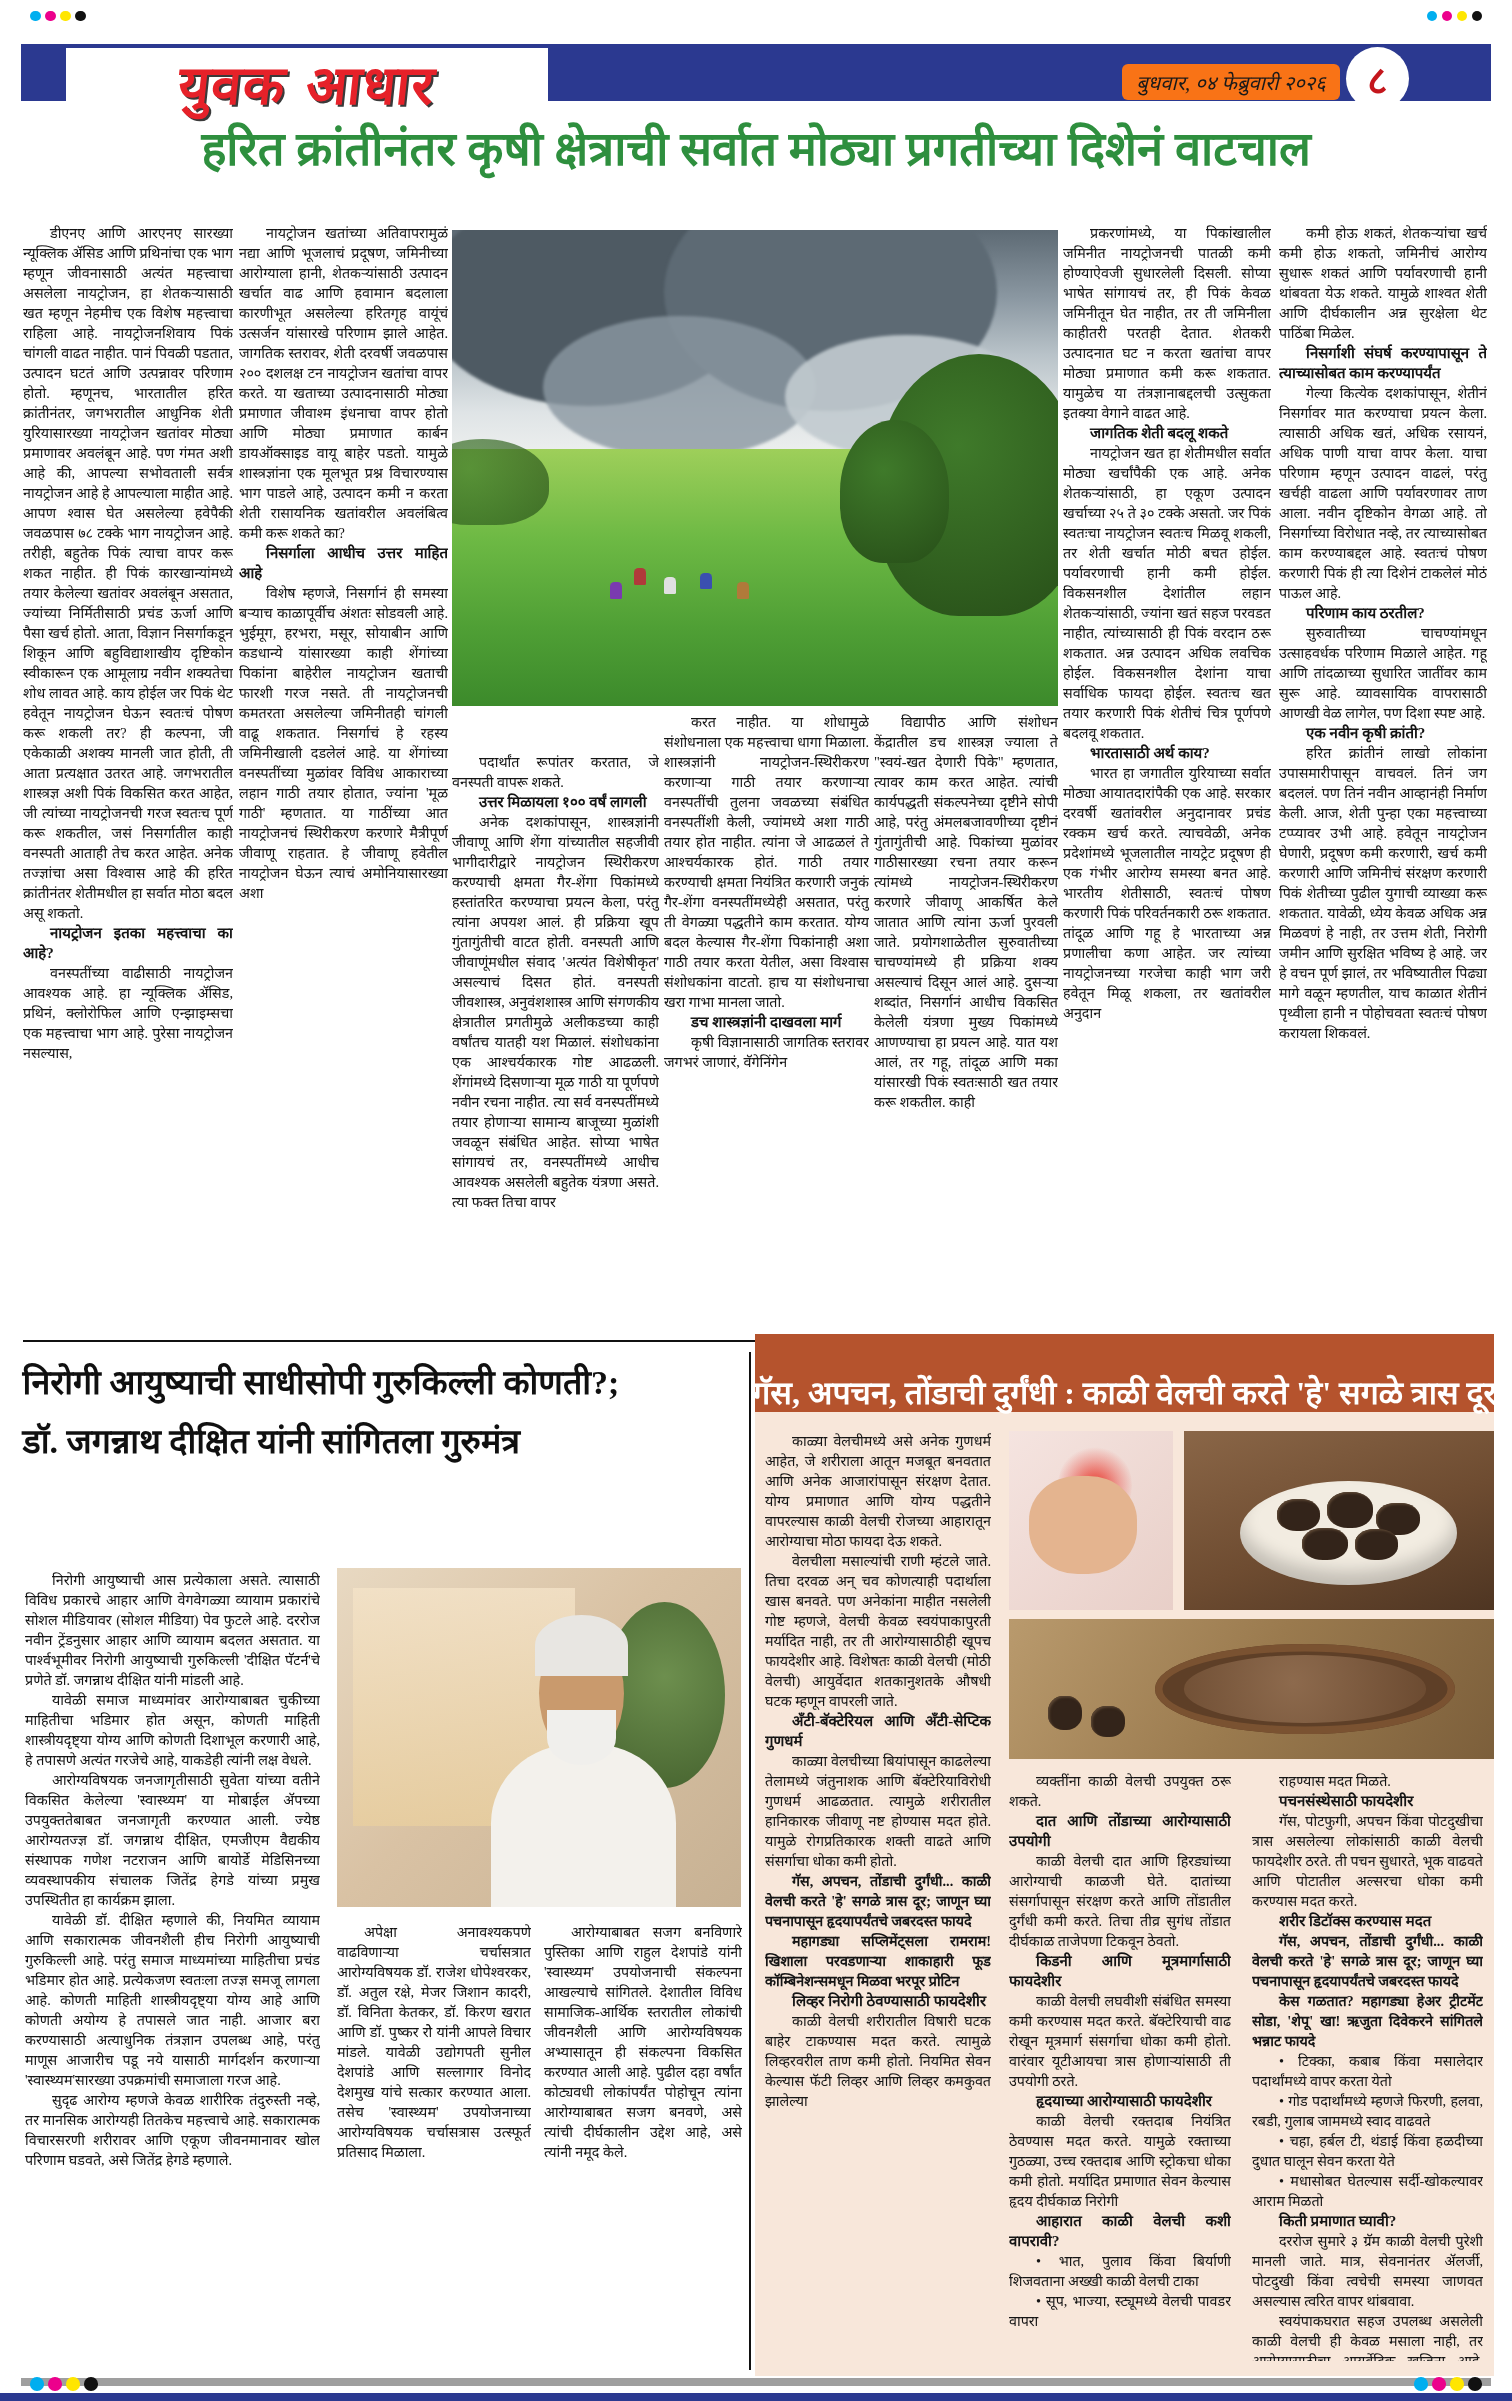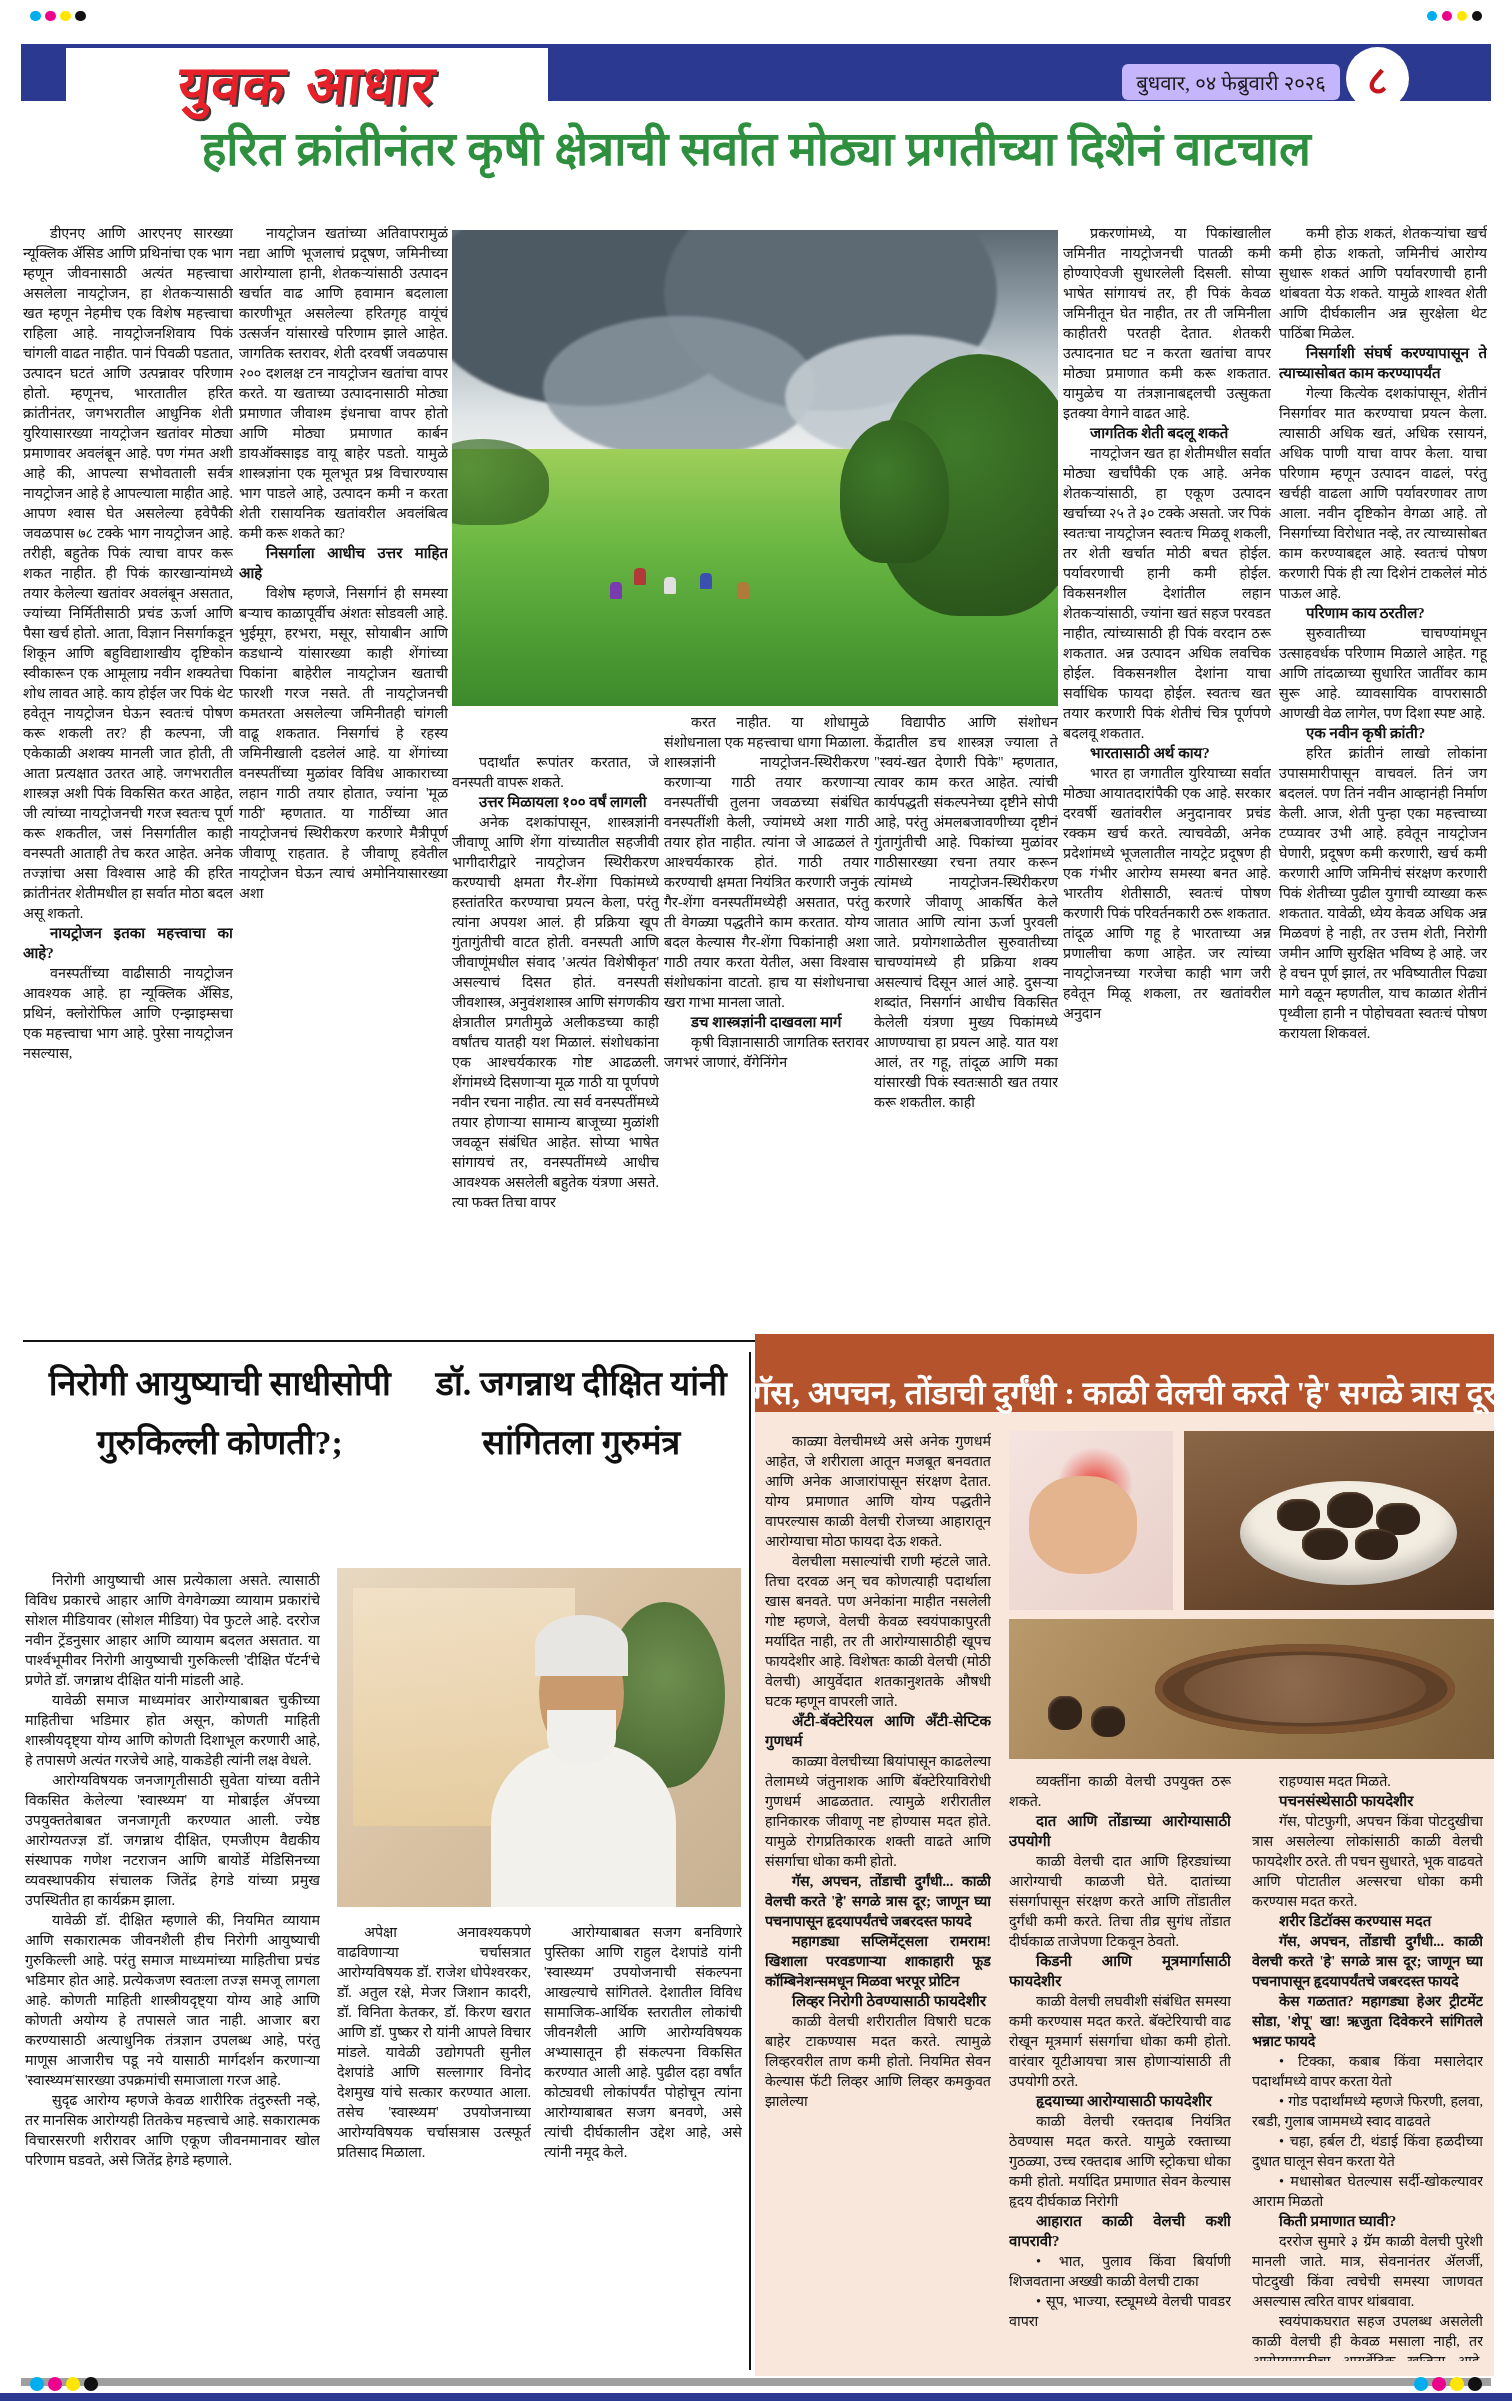--- a/index.html
+++ b/index.html
@@ -7,22 +7,22 @@
         font-family:"Liberation Serif","DejaVu Serif",serif;}
   .abs{position:absolute;}
   
   .regmarks{display:flex;gap:4.5px;}
   .regdot{width:10.5px;height:10.5px;border-radius:50%;}
   
   .mastbar{left:21px;top:44px;width:1470px;height:57px;background:#2b3990;}
   .logobox{left:66px;top:48px;width:482px;height:69px;background:#ffffff;display:flex;align-items:center;justify-content:center;}
   .logotext{font-size:54px;font-weight:bold;color:#e62129;transform:skewX(-6deg);
             text-shadow:2.3px 2.3px 0 #3a3a3a;letter-spacing:1.5px;font-family:"DejaVu Serif",serif;}
-  .datepill{left:1122px;top:64px;width:218px;height:36px;background:#c4b5fd;border-radius:6px;
-            display:flex;align-items:center;justify-content:center;font-size:20.3px;color:#1a1a1a;}
+  .datepill{left:1122px;top:64px;width:218px;height:36px;background:#f97316;border-radius:6px;
+            display:flex;align-items:center;justify-content:center;font-size:20.3px;color:#1a1a1a;font-style:italic;}
   .pagecircle{left:1346px;top:47px;width:63px;height:63px;background:#ffffff;border-radius:50%;
               display:flex;align-items:center;justify-content:center;font-size:39px;font-weight:bold;color:#c4161c;}
   
   .mainhead{left:22.6px;top:111px;width:1467px;height:72px;display:flex;align-items:center;justify-content:center;
             font-size:47px;font-weight:bold;color:#2e8f3e;white-space:nowrap;}
   
   .col{position:absolute;overflow:hidden;font-size:14.3px;line-height:20px;text-align:justify;color:#141414;}
   .col p{margin:0;text-indent:27px;}
   .col p.t-h{font-weight:bold;font-size:15px;}
   .col p.t-b{font-weight:bold;}
@@ -53,21 +53,21 @@
   .pod{position:absolute;border-radius:45%;background:#33241a;box-shadow:inset 1.5px 1.5px 2.3px #5b4633;}
   .spoon-bg{position:absolute;inset:0;background:linear-gradient(120deg,#b99a6d 0%,#9a7a4e 50%,#7c5f3b 100%);}
   .spoon{position:absolute;left:30%;top:18%;width:62%;height:64%;border-radius:50%;background:#5e3f27;
      box-shadow:inset 0 0 0 7.5px #7a5231;}
   .powder{position:absolute;left:36%;top:26%;width:50%;height:48%;border-radius:50%;
      background:radial-gradient(circle at 45% 40%,#8d6a4d,#6b4a30);}
   
   .hrule{background:#111;}
   .vrule{background:#111;}
   
-  .a2head{left:22.6px;top:1352px;width:723px;height:120px;display:flex;flex-direction:row;align-items:flex-end;justify-content:center;
+  .a2head{left:22.6px;top:1352px;width:723px;height:120px;display:flex;flex-direction:column;align-items:flex-start;justify-content:center;
           font-size:34px;font-weight:bold;color:#101010;text-align:center;line-height:59px;}
   
   .a3bg{left:755px;top:1334px;width:739px;height:1042px;background:#f8e7da;}
   .a3band{left:755px;top:1334px;width:739px;height:78px;background:#b5532d;display:flex;align-items:center;justify-content:center;}
   .a3bandtext{font-size:32px;font-weight:bold;color:#ffffff;white-space:nowrap;margin-top:36px;}
   .footbar{left:21px;top:2378px;width:1470px;height:7.5px;background:#9f9f9f;}
   .bottombar{left:0;top:2393px;width:1512px;height:8.3px;background:#2b3990;}
 </style>
 </head>
 <body>

